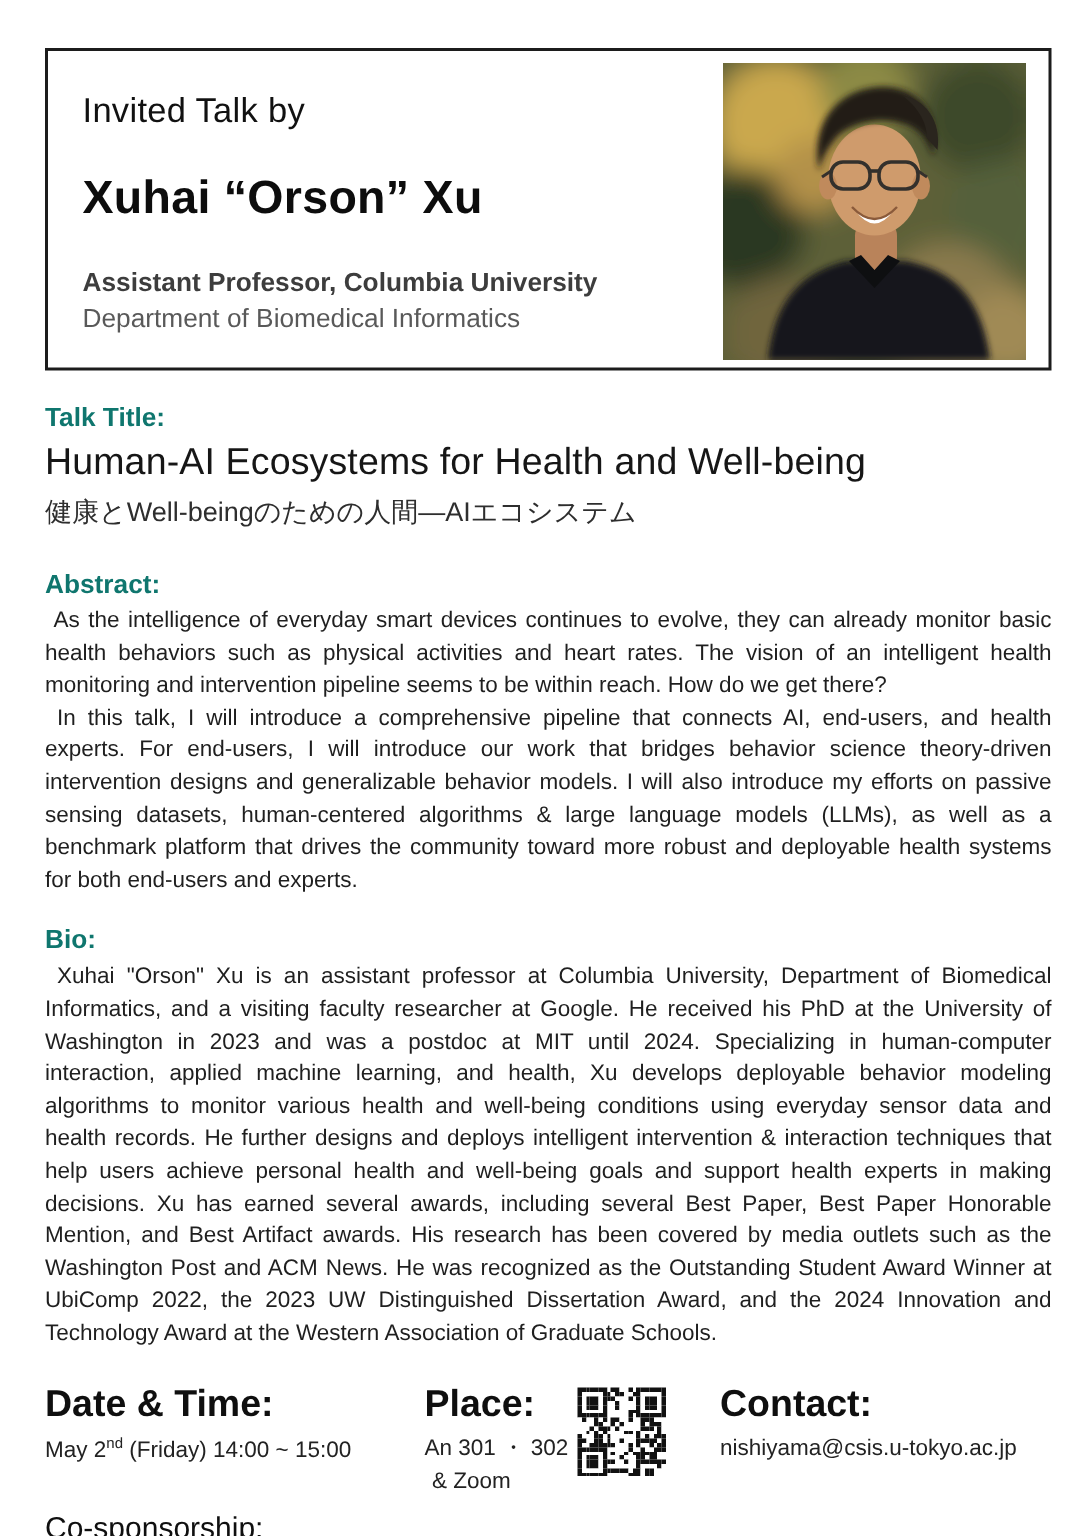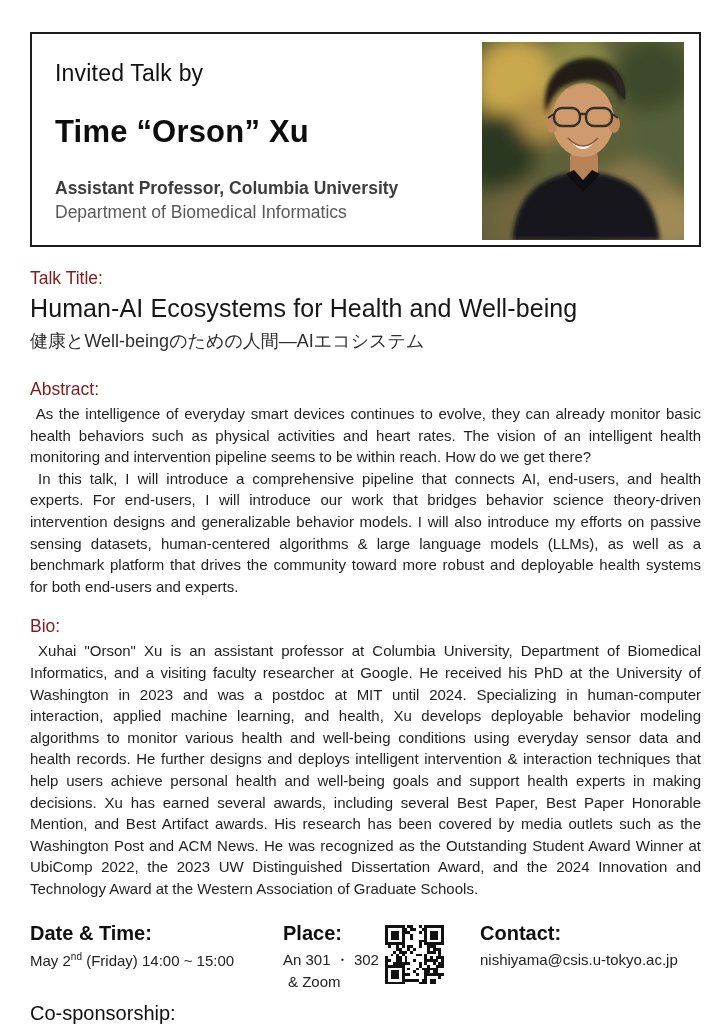--- a/index.html
+++ b/index.html
@@ -28,40 +28,40 @@
   .speaker-dept { font-size:17.5px; color:#595959; line-height:1.38; }
   .portrait {
     position:absolute; top:8px; right:15px;
     width:202px; height:198px;
     overflow:hidden; background:#4f5a33;
   }
   .portrait svg { display:block; }
 
   
   .talk { margin-top:21px; }
-  .sec-label { font-size:17.5px; font-weight:normal; color:#7f1d1d; }
+  .sec-label { font-size:17.5px; font-weight:bold; color:#0f766e; }
   .talk-title-en { font-size:25px; color:#161616; margin-top:5px; letter-spacing:.1px; }
   .talk-title-ja { font-size:18px; color:#2e2e2e; margin-top:6px; }
 
   
   .abstract { margin-top:26px; }
   .bio { margin-top:19px; }
   .body-text {
     font-size:15px; line-height:1.44; color:#1f1f1f;
     text-align:justify; margin-top:3px;
     white-space:pre-wrap;
   }
 
   
   .details { margin-top:23px; display:flex; align-items:flex-start; }
   .col-datetime { width:253px; }
   .col-place { width:102px; }
   .col-qr { width:95px; padding-top:3px; }
   .col-contact { flex:1; }
-  .detail-label { font-size:20px; font-weight:bold; color:#0f0f0f; }
+  .detail-label { font-size:25px; font-weight:bold; color:#0f0f0f; }
   .detail-text { font-size:15px; color:#222; margin-top:5px; line-height:1.35; }
   .detail-text sup { font-size:10px; }
   .place-line2 { padding-left:5px; }
 
   .qr {
     width:59px; height:59px;
     display:grid;
     grid-template-columns:repeat(21,1fr);
     grid-template-rows:repeat(21,1fr);
     background:#fff;
@@ -74,21 +74,21 @@
   .cos-label { font-size:20px; font-weight:normal; color:#0f0f0f; }
 </style>
 </head>
 <body>
 
 <div class="page">
 
   <div class="header-box">
     <div class="head-text">
       <div class="kicker">Invited Talk by</div>
-      <div class="speaker-name">Time “Orson” Xu</div>
+      <div class="speaker-name">Xuhai “Orson” Xu</div>
       <div class="speaker-title">Assistant Professor, Columbia University</div>
       <div class="speaker-dept">Department of Biomedical Informatics</div>
     </div>
 
     <div class="portrait">
       <svg width="202" height="198" viewBox="0 0 202 198" xmlns="http://www.w3.org/2000/svg">
         <defs>
           <filter id="bg-blur" x="-20%" y="-20%" width="140%" height="140%">
             <feGaussianBlur stdDeviation="9"></feGaussianBlur>
           </filter>

